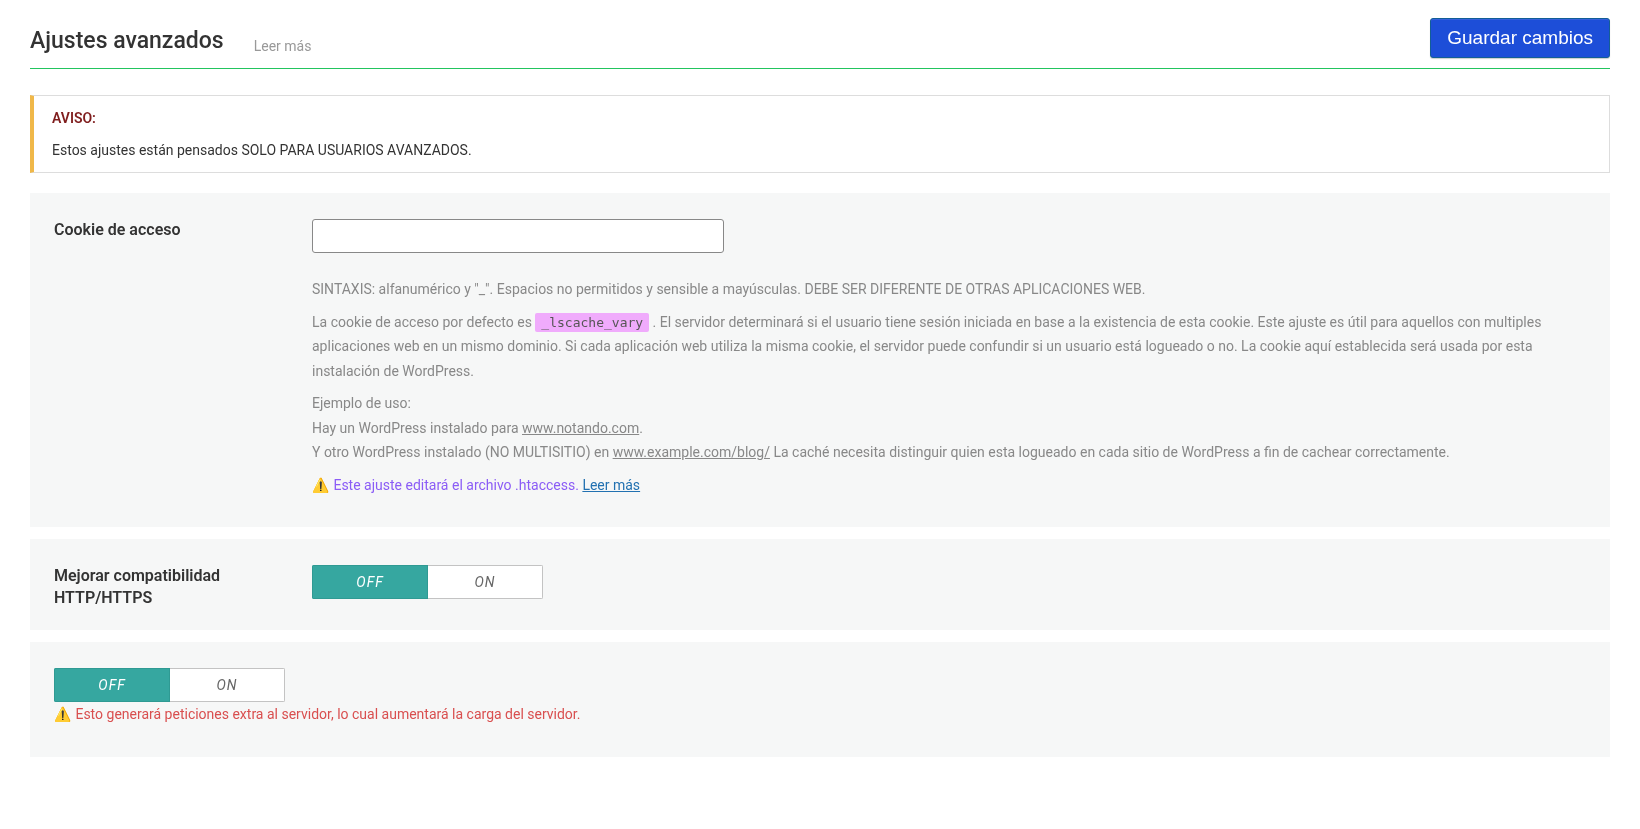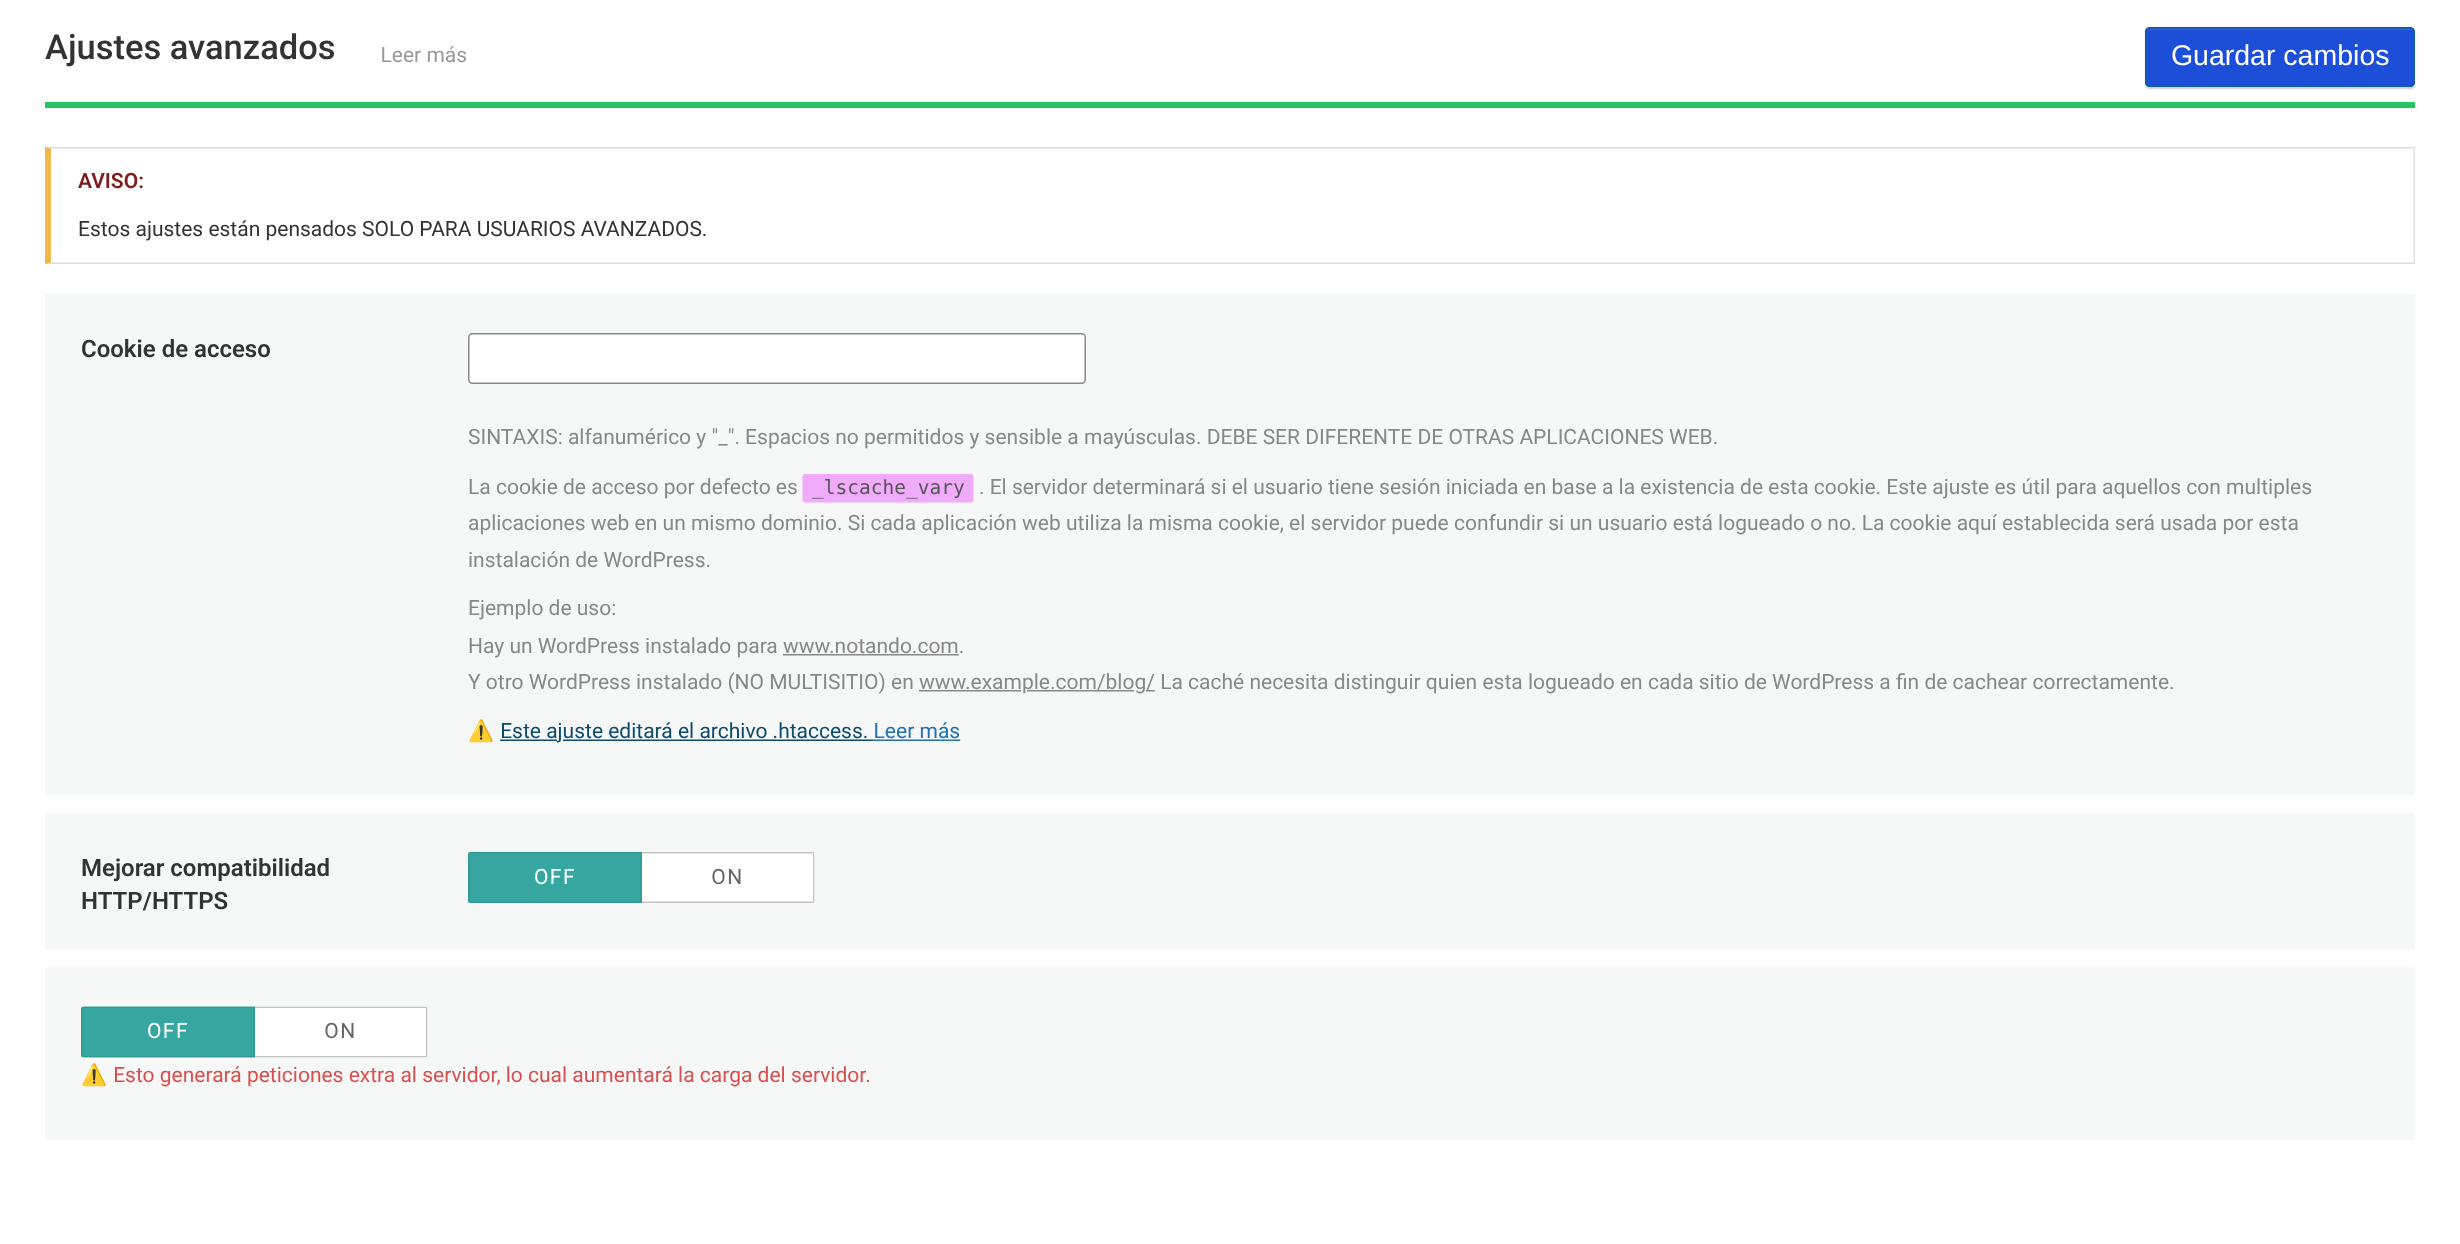--- a/index.html
+++ b/index.html
@@ -10,23 +10,23 @@
     color: #444;
     font-size: 14px;
   }
   .wrap {
     padding: 18px 30px 40px 30px;
     width: 1640px;
     box-sizing: border-box;
   }
   .header-row {
     display: flex;
-    align-items: flex-start;
+    align-items: center;
     justify-content: space-between;
-    border-bottom: 4px solid #22c55e;
+    border-bottom: 1px solid #22c55e;
     padding-bottom: 6px;
     margin-bottom: 26px;
   }
   .header-left {
     display: flex;
     align-items: flex-end;
     gap: 30px;
   }
   .page-title {
     font-size: 23px;
@@ -117,34 +117,34 @@
     color: #2271b1;
     text-decoration: underline;
     cursor: pointer;
   }
   .link-dotted {
     color: #888;
     text-decoration: underline;
     cursor: pointer;
   }
   .warn {
-    color: #0c4a6e;
-    text-decoration: underline;
+    color: #8b5cf6;
   }
   .warn-red {
     color: #d94f4f;
   }
   .warn-icon {
     display: inline-block;
     margin-right: 4px;
   }
   .toggle {
     display: inline-flex;
     border-radius: 2px;
     overflow: hidden;
+    font-style: italic;
   }
   .toggle-opt {
     width: 114px;
     height: 32px;
     display: flex;
     align-items: center;
     justify-content: center;
     font-size: 14px;
     letter-spacing: 1px;
     cursor: pointer;

